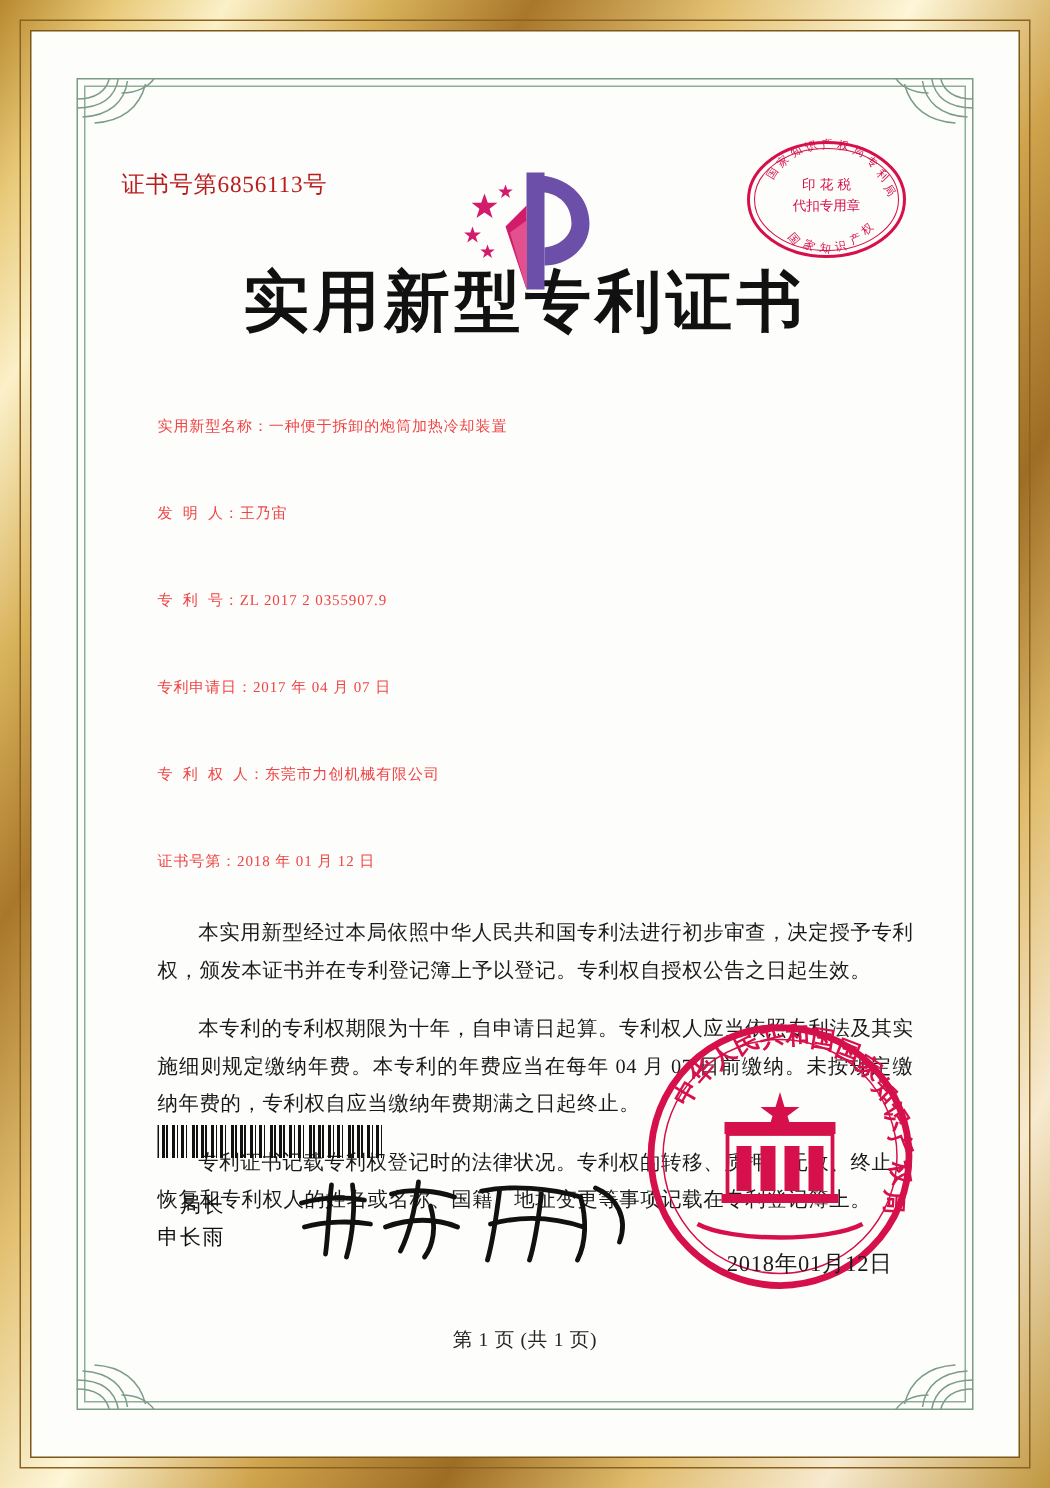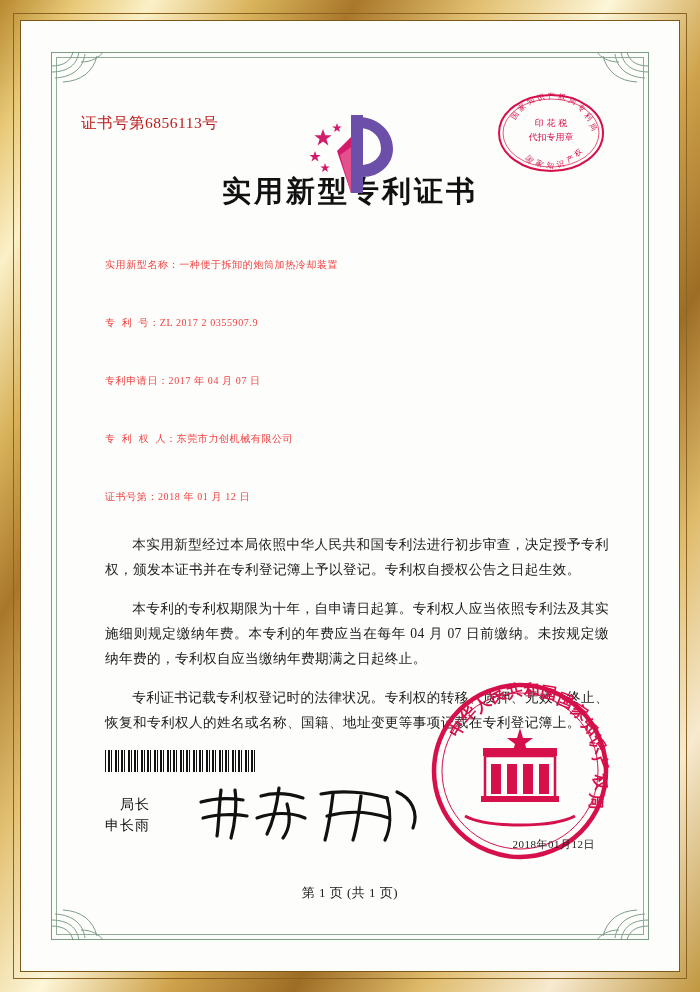--- a/index.html
+++ b/index.html
@@ -110,21 +110,21 @@
     position: absolute;
     right: 10px;
     top: 5px;
     width: 116px;
     height: 86px;
   }
   .stamp-oval svg { display:block; }
 
   .title {
     text-align: center;
-    font-size: 29px;
+    font-size: 44px;
     font-weight: bold;
     letter-spacing: 3px;
     color: #111;
     margin-top: 38px;
     font-family: "DejaVu Sans", sans-serif;
   }
 
   .fields {
     margin-top: 46px;
     padding-left: 24px;
@@ -193,21 +193,21 @@
     position: absolute;
     right: 4px;
     bottom: 46px;
     width: 190px;
     height: 190px;
   }
   .seal-date {
     position: absolute;
     right: 24px;
     bottom: 60px;
-    font-size: 11px;
+    font-size: 15px;
     color: #1a1a1a;
     letter-spacing: 0.5px;
   }
 
   .page-no {
     position: absolute;
     bottom: 10px;
     left: 0; right: 0;
     text-align: center;
     font-size: 13px;
@@ -319,20 +319,23 @@
 
       <div class="cert-no">证书号第6856113号</div>
 
       <div class="title">实用新型专利证书</div>
 
       <div class="fields">
         <div class="field">
           <span class="label">实用新型名称：</span><span>一种便于拆卸的炮筒加热冷却装置</span>
         </div>
         <div class="field">
+          <span class="label">发  明  人：</span><span>王乃宙</span>
+        </div>
+        <div class="field">
           <span class="label">专  利  号：</span><span>ZL 2017 2 0355907.9</span>
         </div>
         <div class="field">
           <span class="label">专利申请日：</span><span>2017 年 04 月 07 日</span>
         </div>
         <div class="field">
           <span class="label">专  利  权  人：</span><span>东莞市力创机械有限公司</span>
         </div>
         <div class="field">
           <span class="label">证书号第：</span><span>2018 年 01 月 12 日</span>

